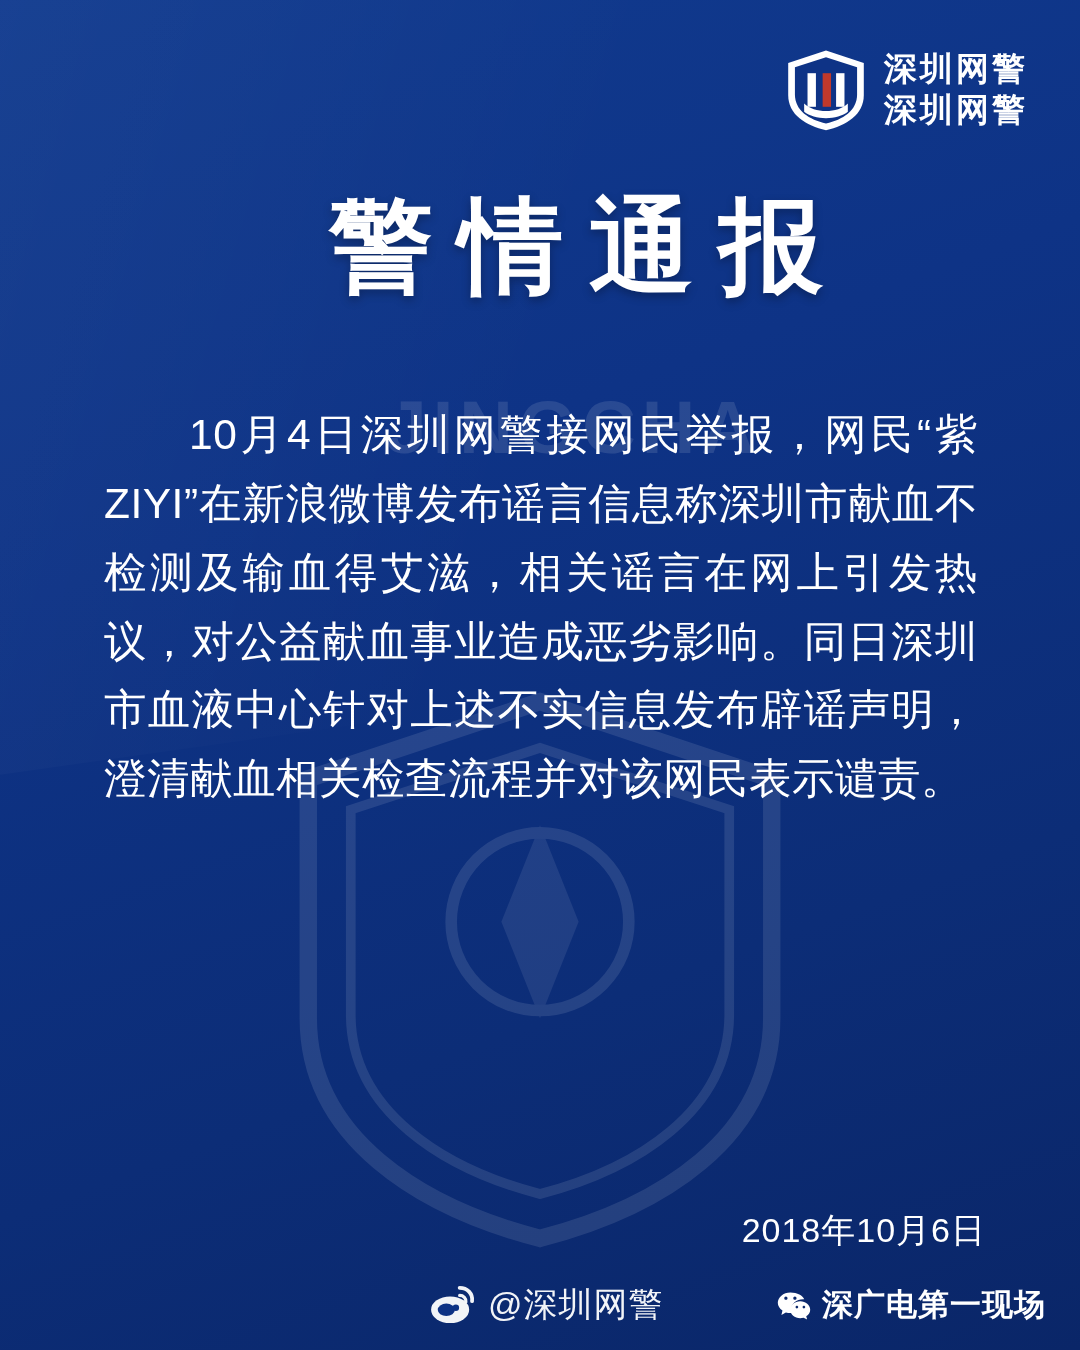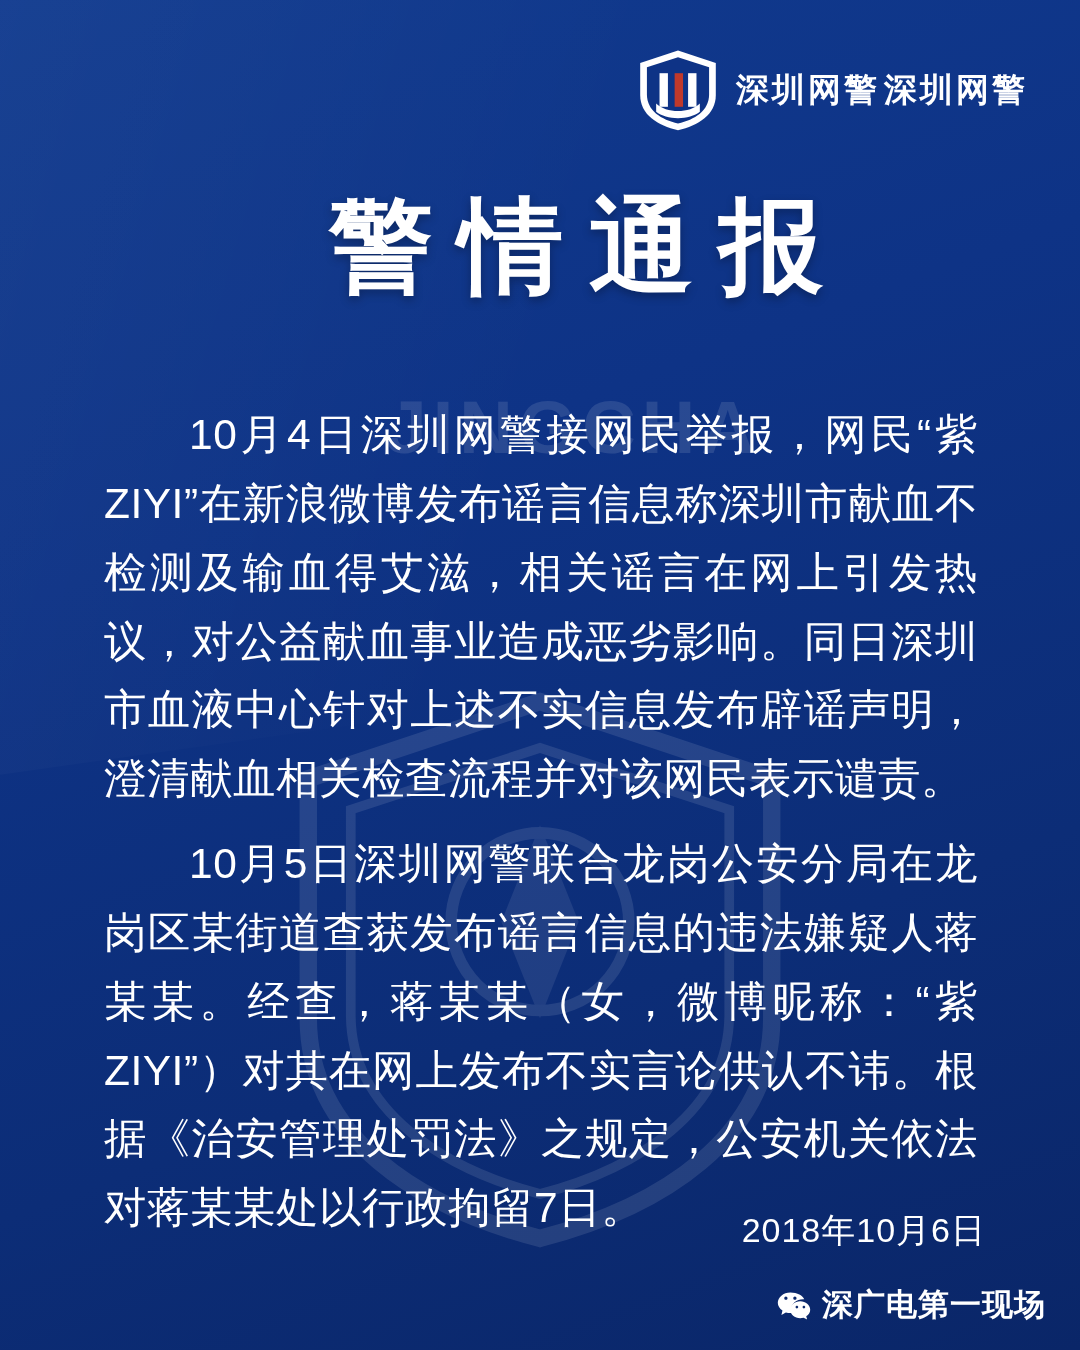--- a/index.html
+++ b/index.html
@@ -67,20 +67,21 @@
   }
   .logo-mark {
     width: 84px;
     height: 84px;
     position: relative;
     flex: none;
   }
   .logo-mark svg { width: 100%; height: 100%; display: block; }
   .logo-text {
     display: flex;
+    flex-direction: column;
     justify-content: center;
     gap: 4px;
   }
   .logo-text span {
     font-size: 33px;
     font-weight: bold;
     letter-spacing: 3px;
     line-height: 1.12;
     color: #ffffff;
     white-space: nowrap;
@@ -193,25 +194,36 @@
     <div class="logo-text">
       <span>深圳网警</span>
       <span>深圳网警</span>
     </div>
   </div>
 
   <div class="title">警情通报</div>
 
   <div class="body-text">
     <p>10月4日深圳网警接网民举报，网民“紫ZIYI”在新浪微博发布谣言信息称深圳市献血不检测及输血得艾滋，相关谣言在网上引发热议，对公益献血事业造成恶劣影响。同日深圳市血液中心针对上述不实信息发布辟谣声明，澄清献血相关检查流程并对该网民表示谴责。</p>
-    <p>10月5日深圳网警联合龙岗公安分局在龙岗区某街道查获发布谣言信息的违法嫌疑人蒋某某。经查，蒋某某（女，微博昵称：“紫ZIYI”）对其在网上发布不实言论供认不讳。根据《治安管理处罚法》之规定，公安机关依法对蒋某某处以行政拘留7日。</p>
   </div>
 
   <div class="date">2018年10月6日</div>
 
+  <div class="weibo-credit">
+    <span class="weibo-icon">
+      <svg viewBox="0 0 48 42" xmlns="http://www.w3.org/2000/svg">
+        <ellipse cx="21" cy="26" rx="20" ry="14" fill="#ffffff"></ellipse>
+        <ellipse cx="17" cy="26" rx="9" ry="6.5" fill="#0e3386"></ellipse>
+        <circle cx="27" cy="24" r="3.4" fill="#0e3386"></circle>
+        <path d="M31 3 C39 3 45 9 44 17" fill="none" stroke="#ffffff" stroke-width="4" stroke-linecap="round"></path>
+        <path d="M31 11 C35 11 38 14 37.5 18" fill="none" stroke="#ffffff" stroke-width="3.4" stroke-linecap="round"></path>
+      </svg>
+    </span>
+    <span class="weibo-name">@深圳网警</span>
+  </div>
 
   <div class="wechat-credit">
     <span class="wechat-icon">
       <svg viewBox="0 0 40 34" xmlns="http://www.w3.org/2000/svg">
         <path d="M16 3 C8 3 2 8.4 2 14.6 C2 18.1 4 21.2 7.2 23.2 L6 28 L11 25.4 C12.6 25.8 14.3 26 16 26 C16.4 26 16.8 26 17.2 26 C16.8 24.8 16.6 23.6 16.6 22.3 C16.6 15.8 22.7 10.6 30.2 10.6 C30.6 10.6 31 10.6 31.4 10.7 C30 6.3 23.6 3 16 3 Z M11 11.2 C10 11.2 9.2 10.4 9.2 9.4 C9.2 8.4 10 7.6 11 7.6 C12 7.6 12.8 8.4 12.8 9.4 C12.8 10.4 12 11.2 11 11.2 Z M21 11.2 C20 11.2 19.2 10.4 19.2 9.4 C19.2 8.4 20 7.6 21 7.6 C22 7.6 22.8 8.4 22.8 9.4 C22.8 10.4 22 11.2 21 11.2 Z" fill="#ffffff"></path>
         <path d="M38 22.2 C38 17 33 12.8 26.9 12.8 C20.8 12.8 15.8 17 15.8 22.2 C15.8 27.4 20.8 31.6 26.9 31.6 C28.2 31.6 29.4 31.4 30.6 31.1 L34.6 33.2 L33.6 29.4 C36.3 27.8 38 25.2 38 22.2 Z M23.2 20.8 C22.4 20.8 21.7 20.1 21.7 19.3 C21.7 18.5 22.4 17.8 23.2 17.8 C24 17.8 24.7 18.5 24.7 19.3 C24.7 20.1 24 20.8 23.2 20.8 Z M31 20.8 C30.2 20.8 29.5 20.1 29.5 19.3 C29.5 18.5 30.2 17.8 31 17.8 C31.8 17.8 32.5 18.5 32.5 19.3 C32.5 20.1 31.8 20.8 31 20.8 Z" fill="#ffffff"></path>
       </svg>
     </span>
     <span class="wechat-name">深广电第一现场</span>
   </div>

